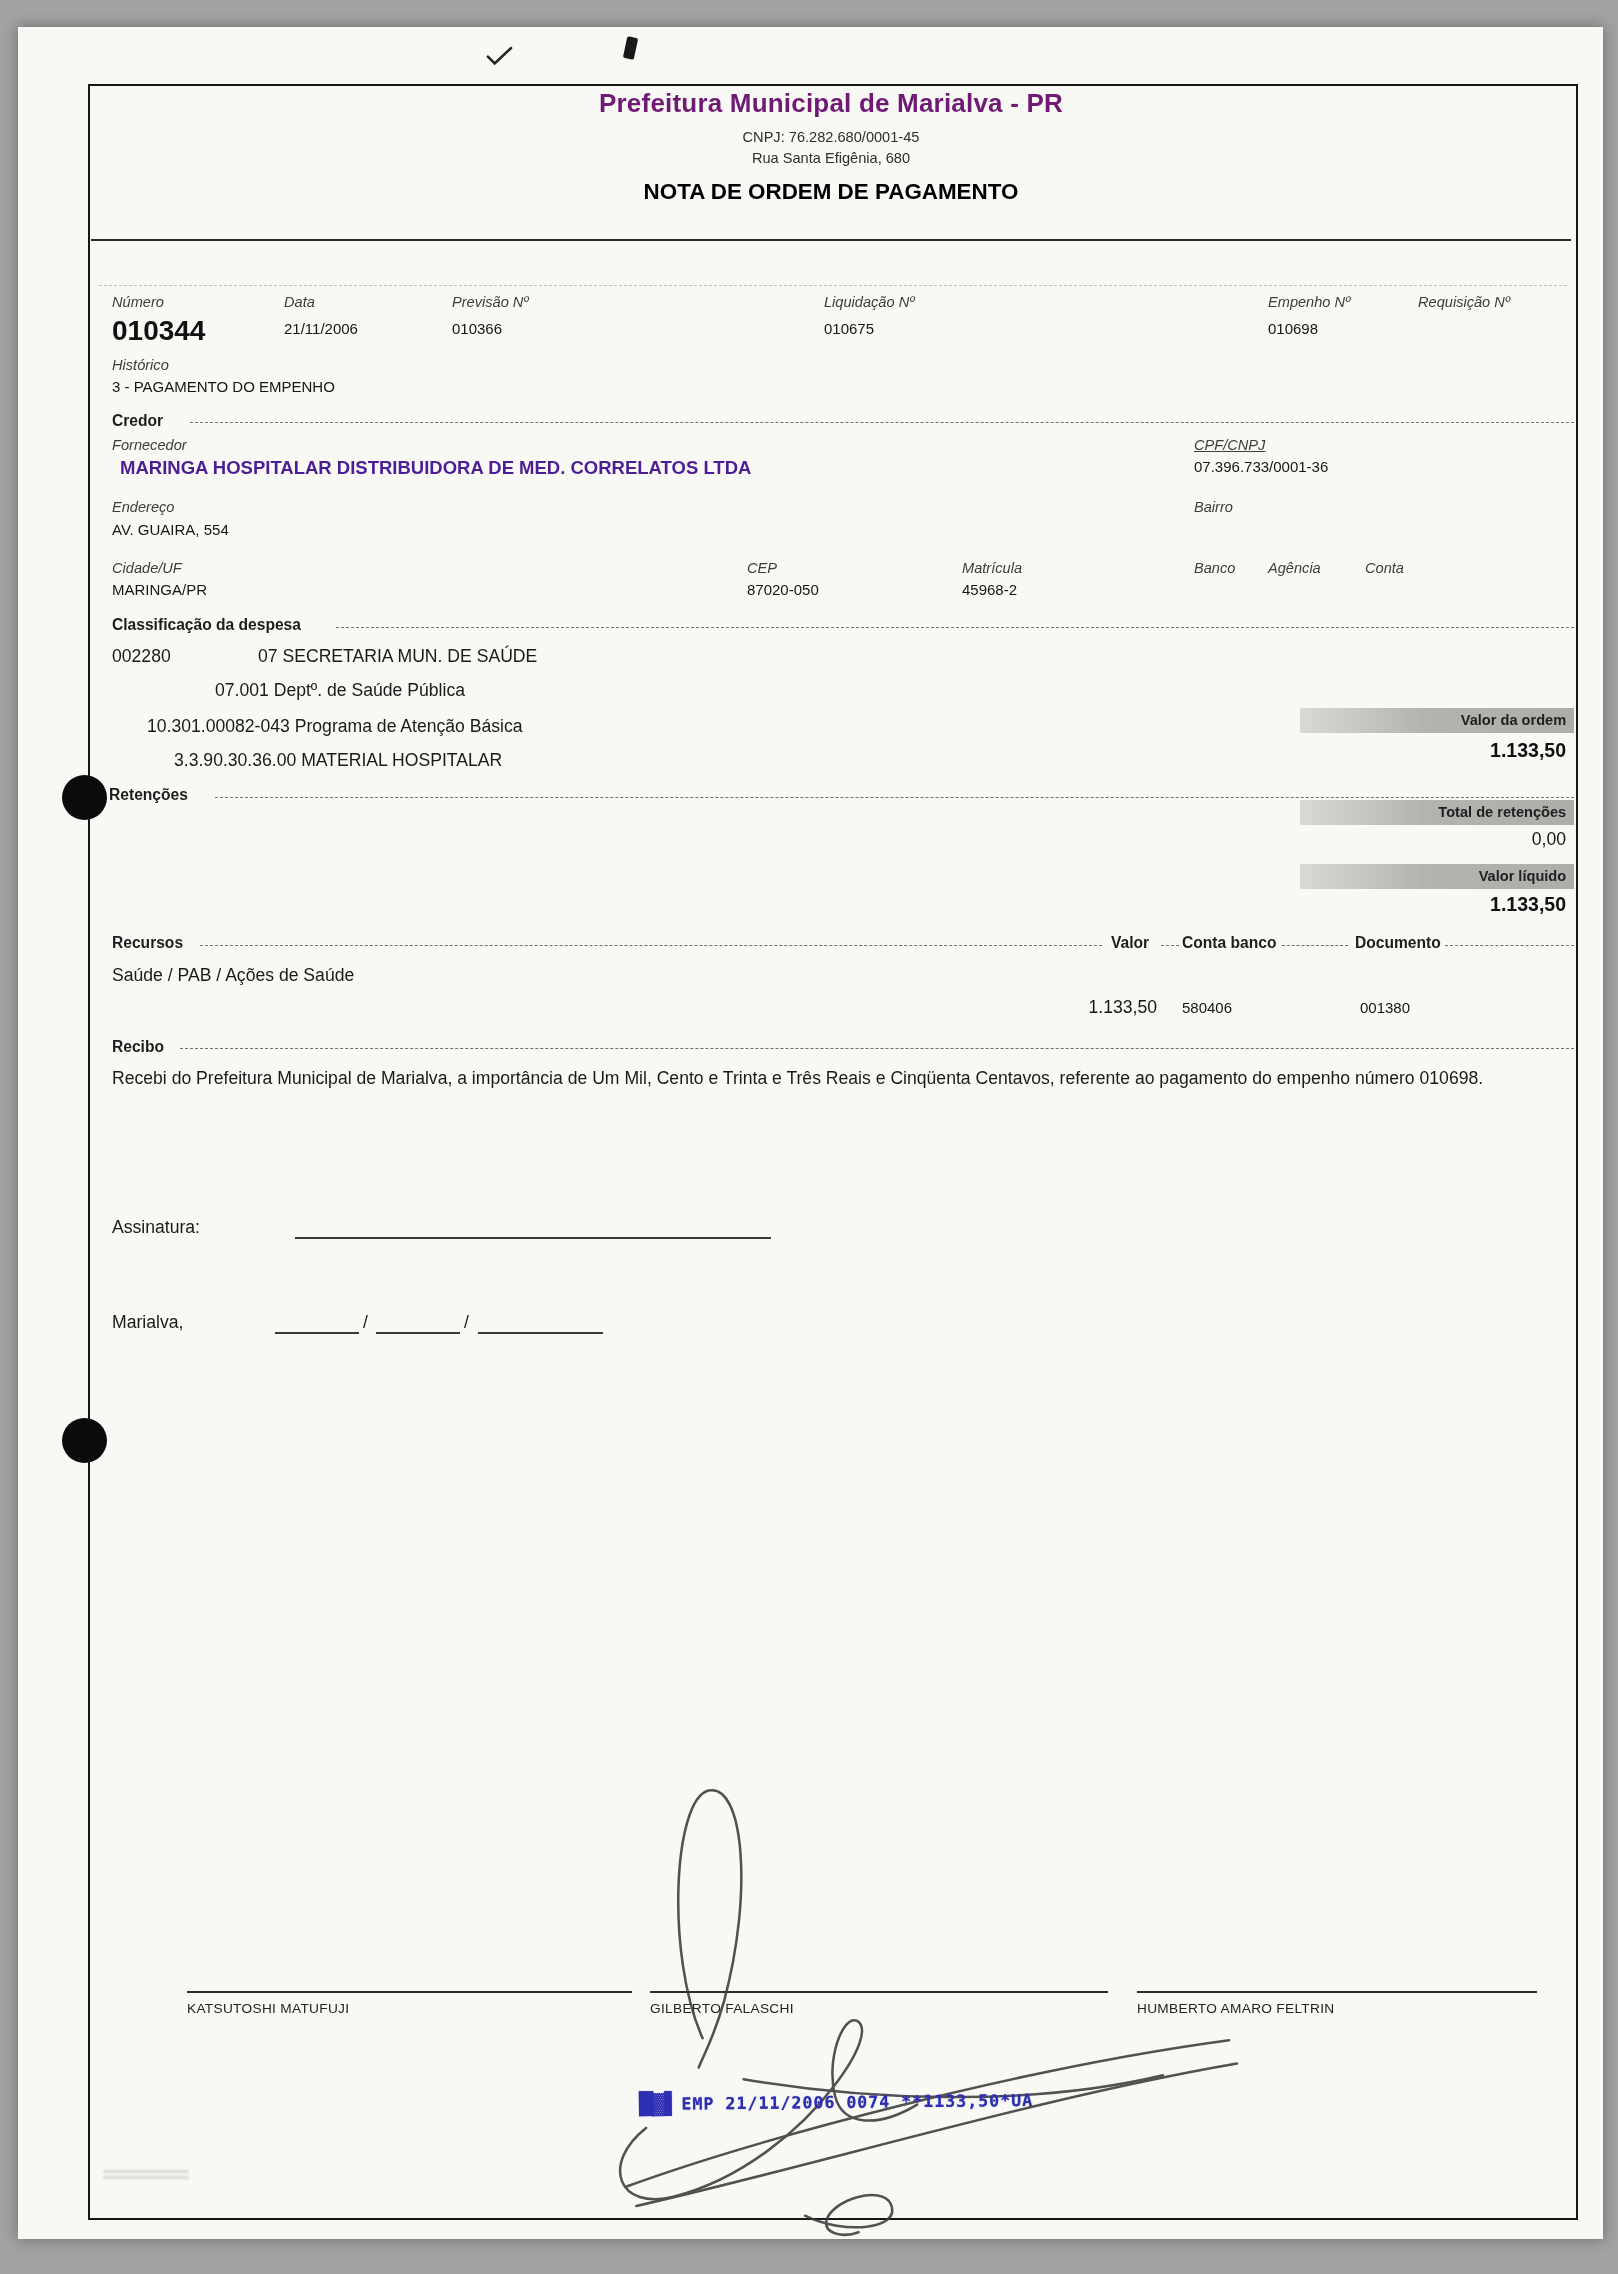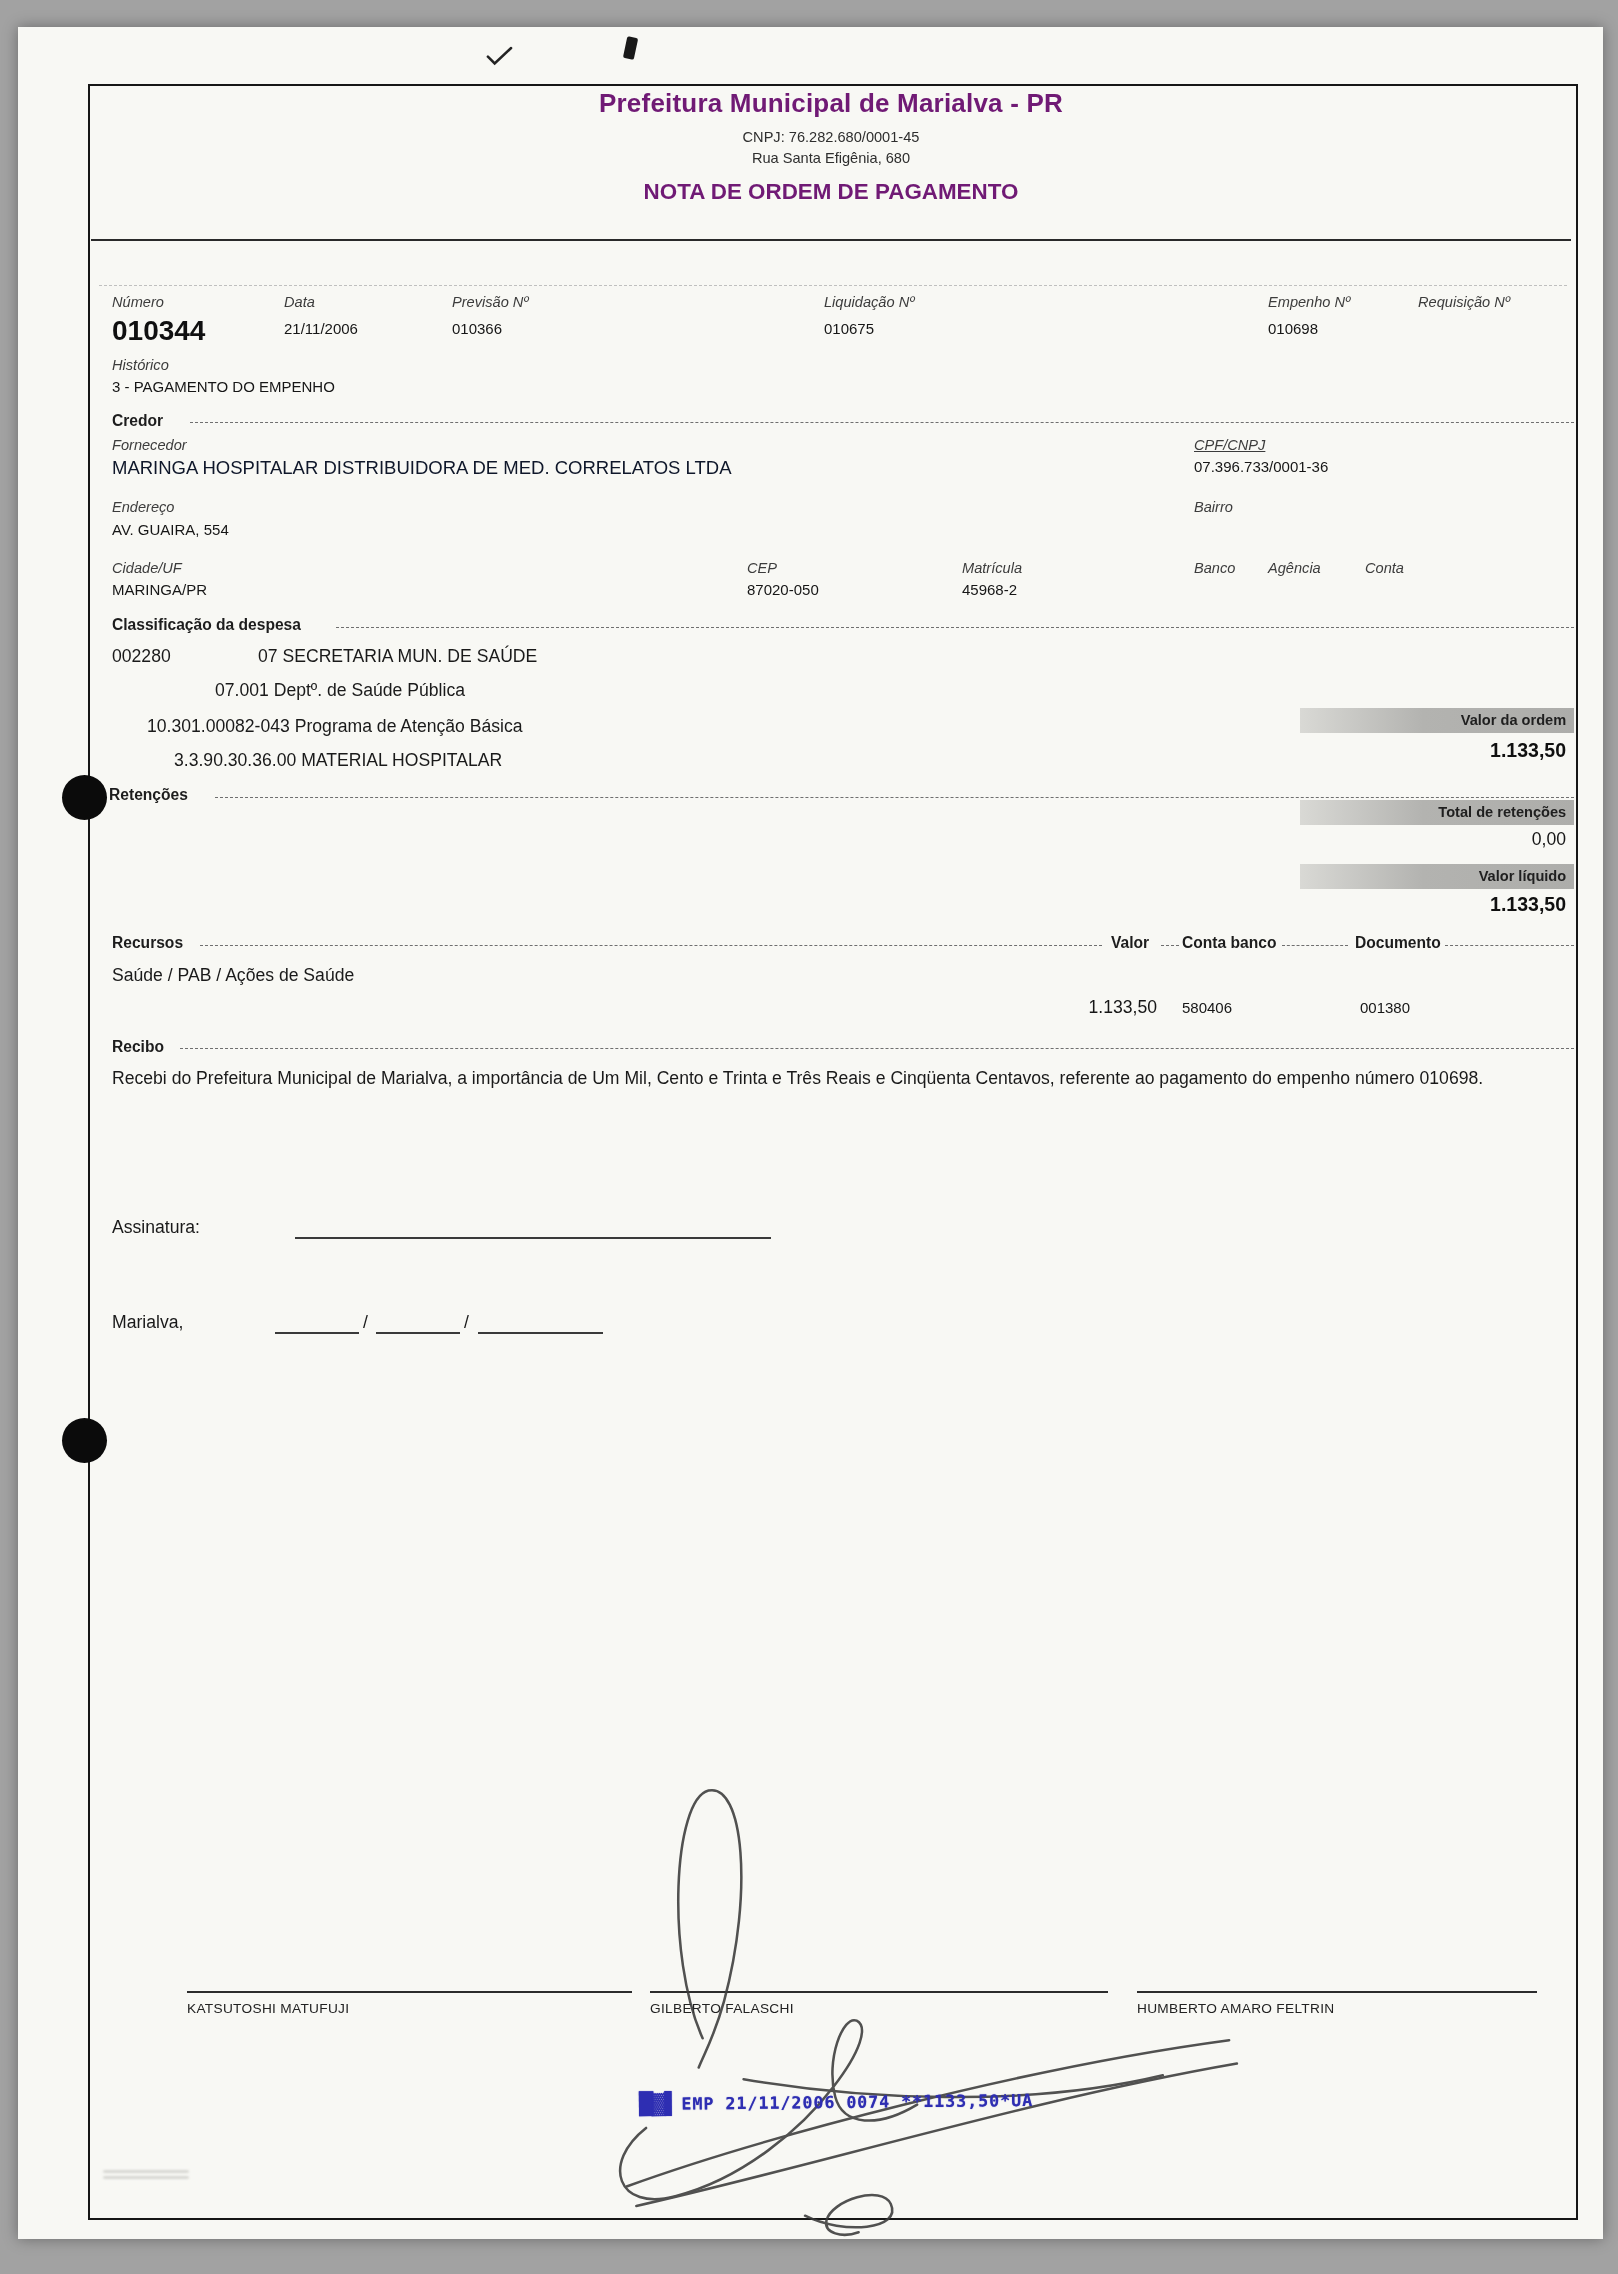--- a/index.html
+++ b/index.html
@@ -6,25 +6,25 @@
   .canvas{position:relative;width:1619px;height:2274px;overflow:hidden;
           font-family:"Liberation Sans",sans-serif;color:#1b1b1b;}
   .abs{position:absolute;}
   .sheet{position:absolute;left:17.6px;top:27px;width:1585px;height:2212px;
          background:#f8f8f4;box-shadow:0 0 13.7px rgba(0,0,0,.35);}
   .frame{position:absolute;left:88px;top:84px;width:1486px;height:2132px;
          border:2.9px solid #161616;}
   .c{text-align:center;}
   .org{font-size:26px;font-weight:bold;letter-spacing:0.2px;color:#701a75;}
   .sub{font-size:14.6px;color:#2e2e2e;}
-  .doctitle{font-size:22.4px;font-weight:bold;color:#701a75;}
+  .doctitle{font-size:22.4px;font-weight:bold;color:#000000;}
   .lbl{font-style:italic;font-size:14.6px;color:#3c3c3c;}
   .val{font-size:15px;color:#161616;}
   .val-lg{font-size:28px;font-weight:bold;color:#101010;}
-  .val-b{font-size:18.5px;font-weight:normal;color:#0f172a;}
+  .val-b{font-size:18.5px;font-weight:bold;color:#4c1d95;margin-left:8px;}
   .sec{font-size:15.6px;font-weight:bold;color:#1d1d1d;}
   .cls{font-size:17.6px;color:#1a1a1a;}
   .rule{border-top:2px solid #2a2a2a;height:0;}
   .rule-d{border-top:1px dashed #6f6f6f;height:0;}
   .rule-f{border-top:1px dashed #a9a9a9;height:0;opacity:.7;}
   .bar{background:linear-gradient(90deg,#d9d9d5,#b3b3b0 45%,#adadaa);
        text-align:right;font-size:14.6px;font-weight:bold;color:#1f1f1f;
        padding:3.9px 7.8px 2.9px 0;box-sizing:border-box;}
   .amt{font-size:19.5px;font-weight:bold;text-align:right;color:#101010;}
   .amt-sm{font-size:17.6px;text-align:right;color:#161616;}

